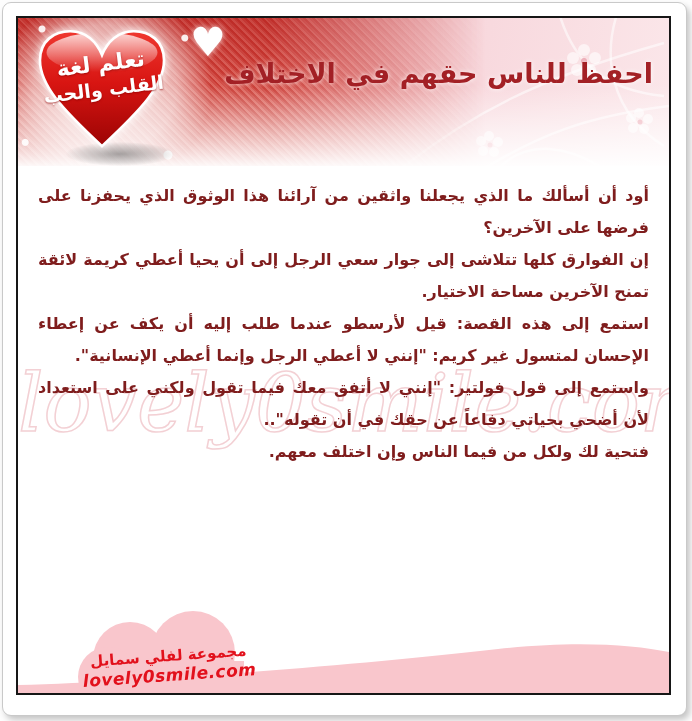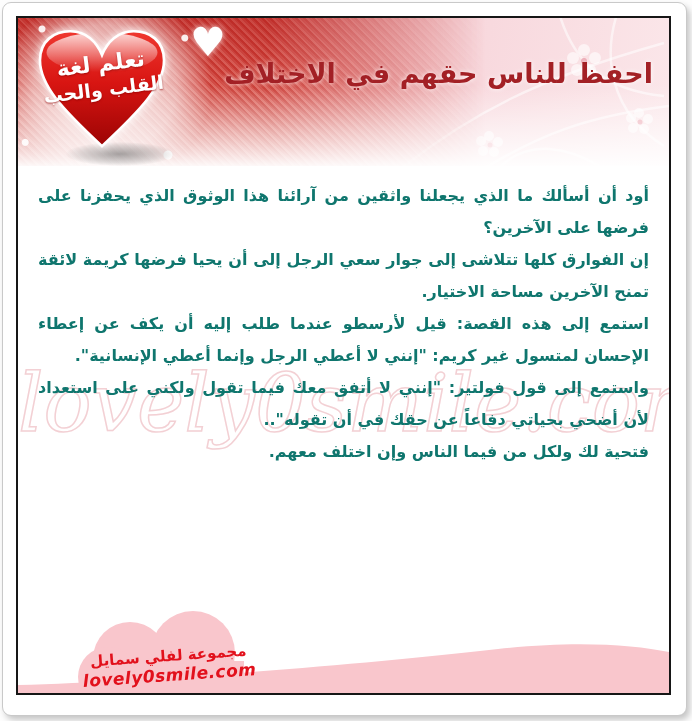--- a/index.html
+++ b/index.html
@@ -53,21 +53,21 @@
       color:#a32025; text-shadow: 0 0 5px rgba(255,255,255,0.9); direction:rtl;text-align:right; }
 
   
   .watermark { position:absolute; left:0; right:0; top:338px; height:95px; z-index:0;
       font-family:"DejaVu Serif", serif; font-style:italic; font-size:80px; line-height:95px;
       text-align:center; white-space:nowrap; overflow:hidden;
       color:transparent; -webkit-text-stroke:1.5px #f3d0d4; }
 
   .body-text { position:absolute; left:0; right:0; top:148px; z-index:1;
       padding:14px 20px 0 20px; direction:rtl; text-align:justify;
-      color:#0f766e; font-size:16px; line-height:32px; font-weight:bold; }
+      color:#7f1d1d; font-size:16px; line-height:32px; font-weight:bold; }
   .body-text p { margin:0; }
 
   
   .footer-wave { position:absolute; left:0; right:0; bottom:0; height:86px; z-index:2; pointer-events:none; }
   .credit { position:absolute; left:56px; bottom:8px; width:190px; z-index:3; text-align:center;
       transform: rotate(-4deg); color:#e2111c; direction:rtl; }
   .credit .group { font-size:15px; font-weight:bold; }
   .credit .site { font-size:17px; font-weight:bold; font-style:italic; direction:ltr; letter-spacing:0.5px; }
 </style>
 </head>
@@ -146,21 +146,21 @@
           </div>
         </div>
 
         <h1 class="title">احفظ للناس حقهم في الاختلاف</h1>
       </div>
 
       <div class="watermark">lovely0smile.com</div>
 
       <div class="body-text">
         <p>أود أن أسألك ما الذي يجعلنا واثقين من آرائنا هذا الوثوق الذي يحفزنا على فرضها على الآخرين؟</p>
-        <p>إن الفوارق كلها تتلاشى إلى جوار سعي الرجل إلى أن يحيا فرضها كريمة لائقة تمنح الآخرين مساحة الاختيار.</p>
+        <p>إن الفوارق كلها تتلاشى إلى جوار سعي الرجل إلى أن يحيا أعطي كريمة لائقة تمنح الآخرين مساحة الاختيار.</p>
         <p>استمع إلى هذه القصة: قيل لأرسطو عندما طلب إليه أن يكف عن إعطاء الإحسان لمتسول غير كريم: "إنني لا أعطي الرجل وإنما أعطي الإنسانية".</p>
         <p>واستمع إلى قول فولتير: "إنني لا أتفق معك فيما تقول ولكني على استعداد لأن أضحي بحياتي دفاعاً عن حقك في أن تقوله"..</p>
         <p>فتحية لك ولكل من فيما الناس وإن اختلف معهم.</p>
       </div>
 
       <svg class="footer-wave" viewBox="0 0 656 86" preserveAspectRatio="none">
         <g fill="#f9c6cc">
           <path d="M0,86 L0,78 C140,74 340,58 480,42 C560,33 620,38 656,46 L656,86 Z"></path>
           <circle cx="112" cy="52" r="37"></circle>
           <circle cx="175" cy="46" r="42"></circle>

